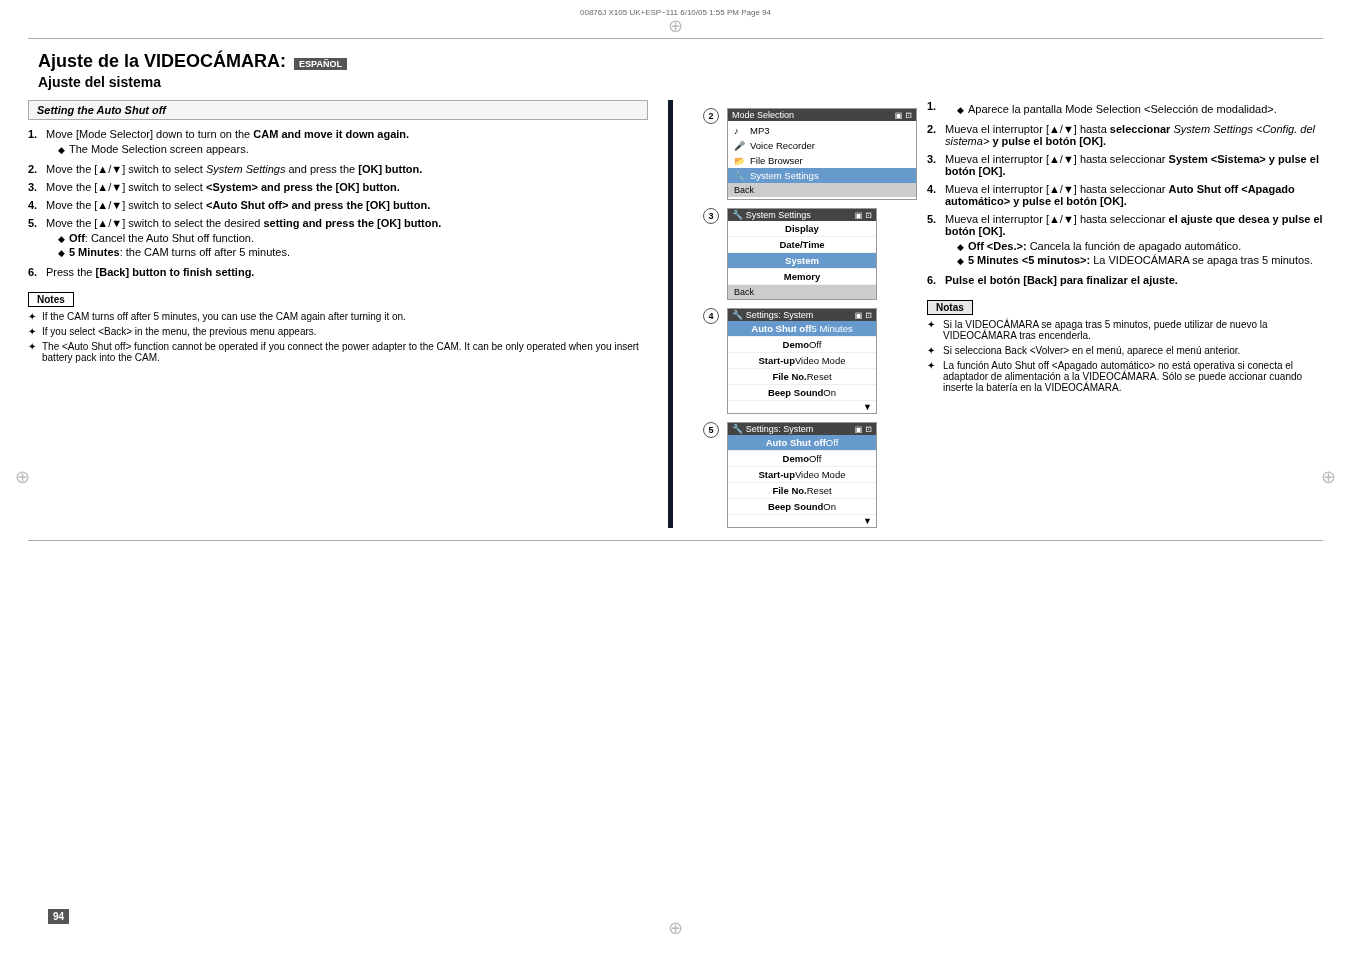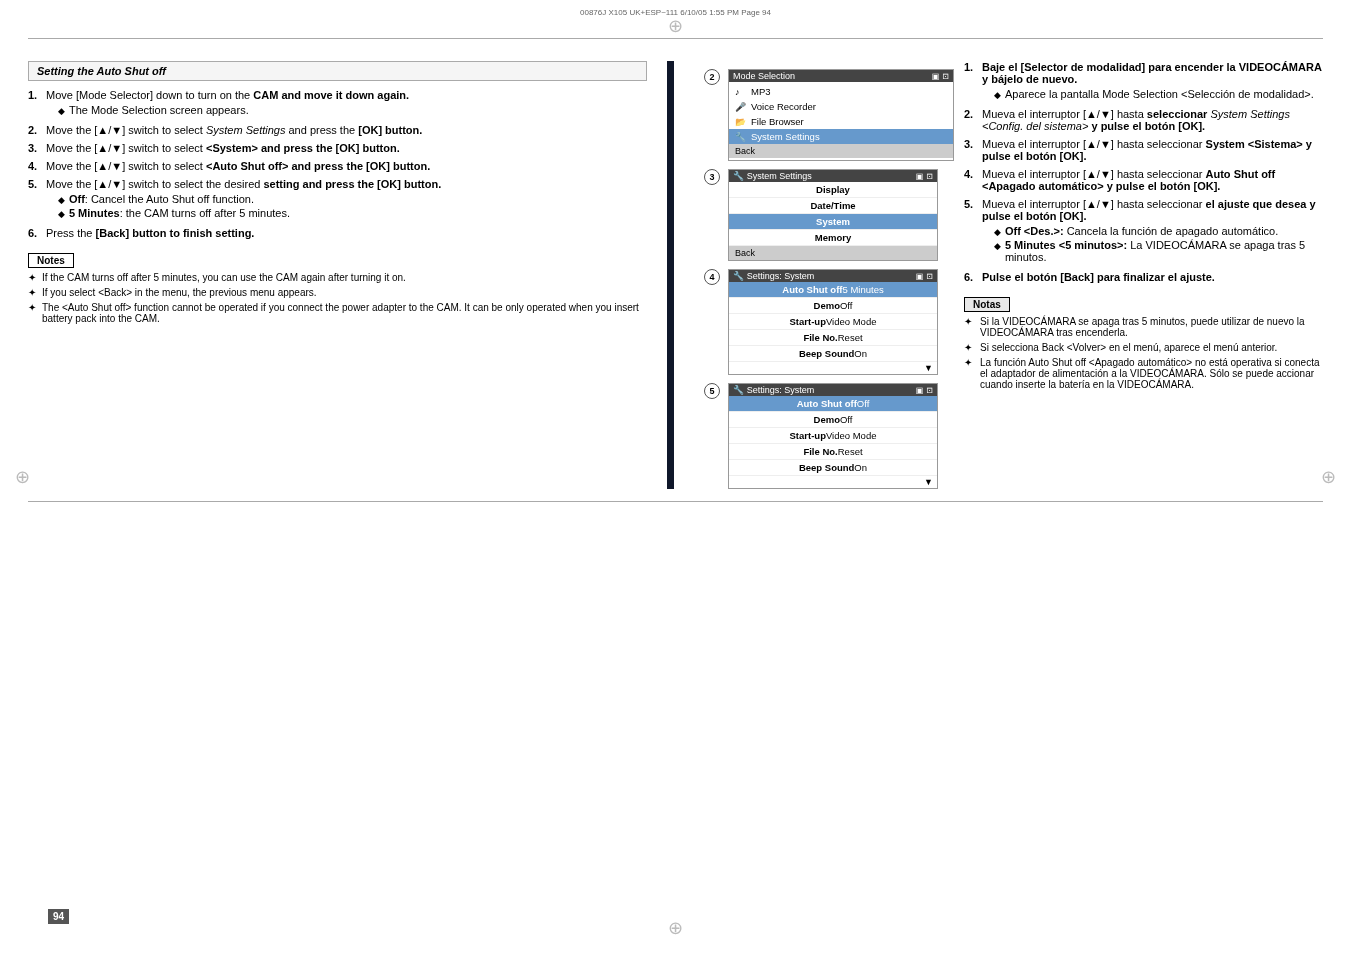--- a/index.html
+++ b/index.html
@@ -72,21 +72,21 @@
     }
 
     
     .two-col {
       display: flex;
       gap: 20px;
     }
 
     .left-col {
       flex: 1;
-      border-right: 7px solid #0f172a;
+      border-right: 5px solid #0f172a;
       padding-right: 20px;
     }
 
     .right-col {
       flex: 1;
       padding-left: 10px;
     }
 
     
     .section-title-box {
@@ -205,21 +205,21 @@
       align-items: center;
       justify-content: center;
       font-size: 9px;
       font-weight: bold;
       min-width: 16px;
     }
 
     .menu-screen {
       border: 1px solid #999;
       background: #fff;
-      width: 226px;
+      width: 190px;
       font-size: 9.5px;
     }
 
     .menu-header {
       background: #444;
       color: #fff;
       display: flex;
       justify-content: space-between;
       align-items: center;
       padding: 1px 4px;
@@ -258,21 +258,21 @@
 
     .menu-item-icon {
       font-size: 9px;
       min-width: 12px;
     }
 
     
     .settings-screen {
       border: 1px solid #999;
       background: #fff;
-      width: 210px;
+      width: 150px;
       font-size: 9.5px;
     }
 
     .settings-header {
       background: #444;
       color: #fff;
       display: flex;
       justify-content: space-between;
       padding: 1px 4px;
       font-size: 9px;
@@ -360,20 +360,27 @@
   <div class="header-doc-info">00876J X105 UK+ESP~111  6/10/05 1:55 PM  Page 94</div>
 
   <div class="crosshair-top">⊕</div>
   <div class="crosshair-left">⊕</div>
   <div class="crosshair-right">⊕</div>
   <div class="crosshair-bottom">⊕</div>
 
   <div class="top-border-line"></div>
 
   <div class="header-area">
+    <div class="spanish-section-header">
+      <div>
+        <span style="font-size:18px;font-weight:bold;">Ajuste de la VIDEOCÁMARA:</span>
+        <span class="lang-badge-right">ESPAÑOL</span>
+      </div>
+      <div class="sub-title">Ajuste del sistema</div>
+    </div>
   </div>
 
   <div class="two-col">
 
     <div class="left-col">
       <div class="section-title-box">Setting the Auto Shut off</div>
 
       <ol class="steps-list">
         <li>
           <span class="step-num">1.</span>
@@ -583,21 +590,20 @@
           </div>
 
         </div>
 
         <div style="flex:1;">
 
           <ol class="steps-list">
             <li>
               <span class="step-num">1.</span>
               <div class="step-content">
-                <b>Baje el [Selector de modalidad] para encender la VIDEOCÁMARA y bájelo de nuevo.</b>
                 <ul class="sub-bullet">
                   <li>
                       <span class="bullet-diamond">◆</span>
                       <span>Aparece la pantalla Mode Selection &lt;Selección de modalidad&gt;.</span>
                     </li>
                 </ul>
               </div>
             </li>
             <li>
               <span class="step-num">2.</span>

